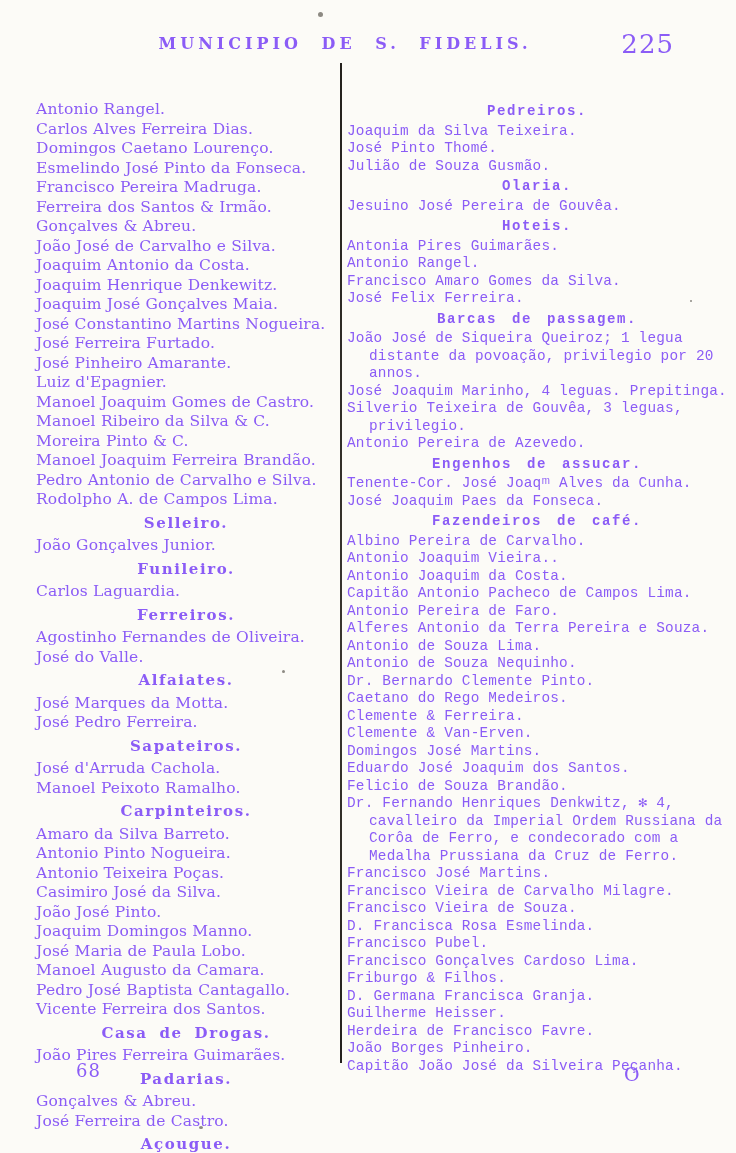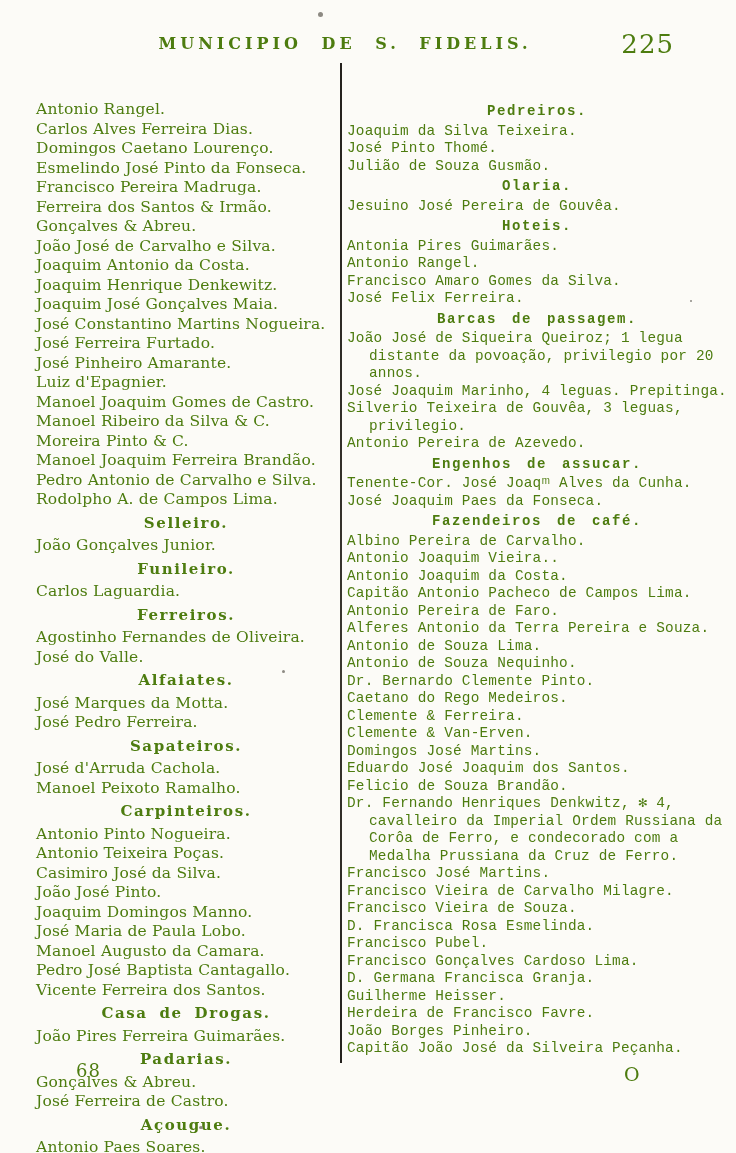--- a/index.html
+++ b/index.html
@@ -5,21 +5,21 @@
   html,body{margin:0;padding:0;}
   body{
     background:#e8e6e0;
     font-family:"DejaVu Serif","Liberation Serif",serif;
   }
   .page{
     position:relative;
     width:736px;height:1153px;
     margin:0 auto;
     background:#fcfbf7;
-    color:#4d7c0f;
+    color:#8b5cf6;
     overflow:hidden;
   }
   
   .running-head{
     position:absolute;top:34px;left:110px;width:470px;
     text-align:center;
     font-weight:bold;
     font-size:16px;
     letter-spacing:4px;
     word-spacing:10px;
@@ -111,20 +111,21 @@
       <div class="sec-heading">Ferreiros.</div>
       <div class="entry">Agostinho Fernandes de Oliveira.</div>
       <div class="entry">José do Valle.</div>
       <div class="sec-heading">Alfaiates.</div>
       <div class="entry">José Marques da Motta.</div>
       <div class="entry">José Pedro Ferreira.</div>
       <div class="sec-heading">Sapateiros.</div>
       <div class="entry">José d'Arruda Cachola.</div>
       <div class="entry">Manoel Peixoto Ramalho.</div>
       <div class="sec-heading">Carpinteiros.</div>
+      <div class="entry">Amaro da Silva Barreto.</div>
       <div class="entry">Antonio Pinto Nogueira.</div>
       <div class="entry">Antonio Teixeira Poças.</div>
       <div class="entry">Casimiro José da Silva.</div>
       <div class="entry">João José Pinto.</div>
       <div class="entry">Joaquim Domingos Manno.</div>
       <div class="entry">José Maria de Paula Lobo.</div>
       <div class="entry">Manoel Augusto da Camara.</div>
       <div class="entry">Pedro José Baptista Cantagallo.</div>
       <div class="entry">Vicente Ferreira dos Santos.</div>
       <div class="sec-heading">Casa de Drogas.</div>
@@ -172,20 +173,21 @@
       <div class="entry">Domingos José Martins.</div>
       <div class="entry">Eduardo José Joaquim dos Santos.</div>
       <div class="entry">Felicio de Souza Brandão.</div>
       <div class="entry">Dr. Fernando Henriques Denkwitz, ✻ 4, cavalleiro da Imperial Ordem Russiana da Corôa de Ferro, e condecorado com a Medalha Prussiana da Cruz de Ferro.</div>
       <div class="entry">Francisco José Martins.</div>
       <div class="entry">Francisco Vieira de Carvalho Milagre.</div>
       <div class="entry">Francisco Vieira de Souza.</div>
       <div class="entry">D. Francisca Rosa Esmelinda.</div>
       <div class="entry">Francisco Pubel.</div>
       <div class="entry">Francisco Gonçalves Cardoso Lima.</div>
+      <div class="entry">Friburgo &amp; Filhos.</div>
       <div class="entry">D. Germana Francisca Granja.</div>
       <div class="entry">Guilherme Heisser.</div>
       <div class="entry">Herdeira de Francisco Favre.</div>
       <div class="entry">João Borges Pinheiro.</div>
       <div class="entry">Capitão João José da Silveira Peçanha.</div>
     </div>
 
   <div class="sig-left">68</div>
 
   <div class="sig-right">O</div>

